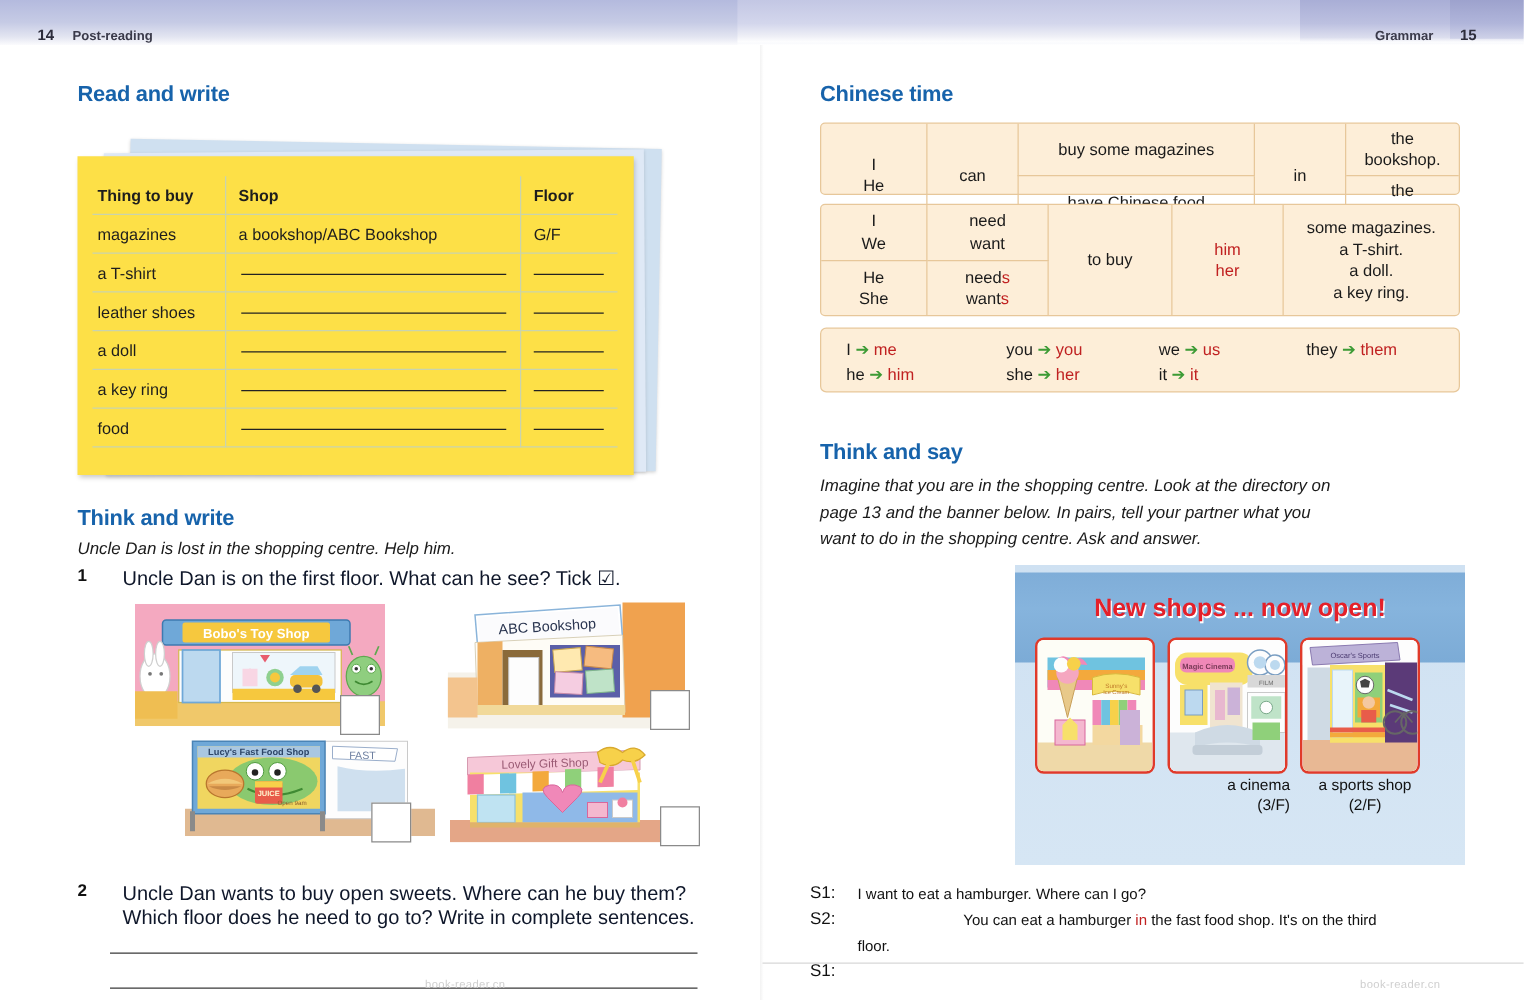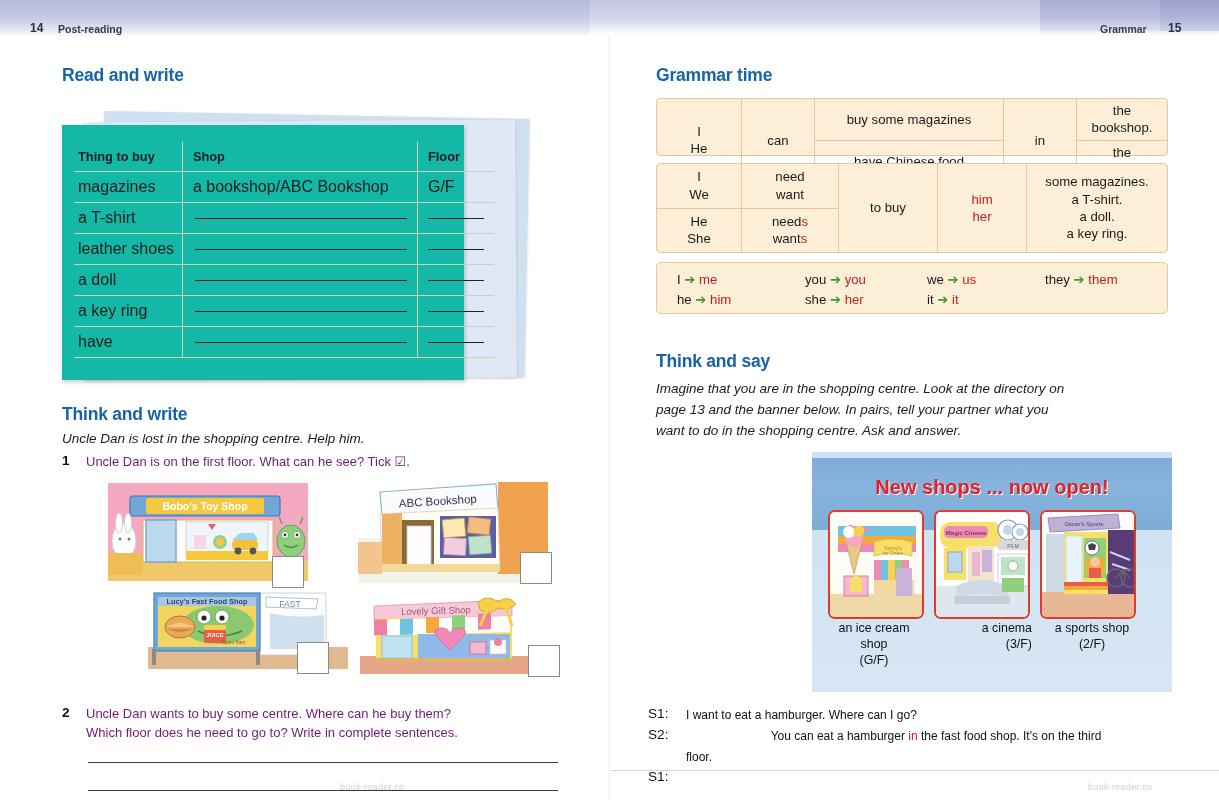--- a/index.html
+++ b/index.html
@@ -35,51 +35,51 @@
   .hdr-text{position:absolute;font-size:10.5px;color:#3a3a4a;font-weight:bold;}
   .hdr-pagenum{position:absolute;font-size:12px;color:#2d2d3c;font-weight:bold;}
 
   
   .sec-title{
     color:#1763ab;font-weight:bold;font-size:17.5px;letter-spacing:-0.2px;
   }
   .sec-sub{
     font-style:italic;font-size:13.5px;color:#1b1b1b;line-height:1.42;
   }
-  .body-txt{font-size:13px;color:#701a75;line-height:1.42;}
+  .body-txt{font-size:16px;color:#0f172a;line-height:1.42;margin-left:12px;}
   .num{font-weight:bold;font-size:13.6px;color:#111;}
 
   
   .left-col{position:absolute;left:0;top:0;width:610px;height:800px;}
   .right-col{position:absolute;left:610px;top:0;width:609px;height:800px;}
 
   
   .card-stack{position:absolute;left:62px;top:113px;width:470px;height:272px;}
   .card-back2{
     position:absolute;left:40px;top:2px;width:425px;height:258px;
     background:#cfe0f0;transform:rotate(1.1deg);
     box-shadow:0 1px 3px rgba(0,0,0,.18);
   }
   .card-back1{
     position:absolute;left:22px;top:8px;width:432px;height:258px;
     background:#dfe9f6;transform:rotate(-0.4deg);
     box-shadow:0 1px 3px rgba(0,0,0,.15);
   }
   .card-front{
-    position:absolute;left:0px;top:12px;width:402px;height:255px;
-    background:#14b8a6;
+    position:absolute;left:0px;top:12px;width:445px;height:255px;
+    background:#fde047;
     box-shadow:1px 2px 4px rgba(0,0,0,.22);
   }
   .note-table{
     position:absolute;left:12px;top:16px;width:420px;
     border-collapse:collapse;
     font-family:"DejaVu Sans", sans-serif;
   }
   .note-table td{
-    font-size:16px;color:#1d1d1d;
+    font-size:13px;color:#1d1d1d;
     border-bottom:1px solid #c9d3ae;
     padding:5px 2px 5px 4px;
     height:20px;vertical-align:middle;
     font-family:"Liberation Sans",sans-serif;
   }
   .note-table tr:last-child td{border-bottom:1px solid #c9d3ae;}
   .note-table .c1{width:120px;border-right:1px solid #c9d3ae;}
   .note-table .c2{width:228px;border-right:1px solid #c9d3ae;padding-left:10px;}
   .note-table .c3{width:70px;padding-left:10px;}
   .note-table .hdr td{font-weight:bold;font-size:12.8px;}
@@ -213,21 +213,21 @@
           <td class="c1">a doll</td>
           <td class="c2"><span class="blank-line bl-shop"></span></td>
           <td class="c3"><span class="blank-line bl-floor"></span></td>
         </tr>
         <tr>
           <td class="c1">a key ring</td>
           <td class="c2"><span class="blank-line bl-shop"></span></td>
           <td class="c3"><span class="blank-line bl-floor"></span></td>
         </tr>
         <tr>
-          <td class="c1">have</td>
+          <td class="c1">food</td>
           <td class="c2"><span class="blank-line bl-shop"></span></td>
           <td class="c3"><span class="blank-line bl-floor"></span></td>
         </tr>
       </tbody>
         </table>
     </div>
   </div>
 
   <div class="sec-title" style="position:absolute;left:62px;top:404px;">Think and write</div>
   <div class="sec-sub" style="position:absolute;left:62px;top:429px;">Uncle Dan is lost in the shopping centre. Help him.</div>
@@ -346,32 +346,32 @@
       <path d="M146 16 L152 34" stroke="#f7d14a" stroke-width="3"></path>
       <rect x="110" y="50" width="16" height="12" fill="#f4b8cf" stroke="#d8679c" stroke-width="0.8"></rect>
       <rect x="130" y="48" width="16" height="14" fill="#fdfdfd" stroke="#c9c9c9" stroke-width="0.8"></rect>
       <circle cx="138" cy="50" r="4" fill="#f07fa0"></circle>
       <path d="M16 66 L152 66 L152 70 L16 70 Z" fill="#e0b36a"></path>
     </svg>
   </div>
   <div class="tickbox" style="left:528px;top:645px;"></div>
 
   <div class="num" style="position:absolute;left:62px;top:705px;">2</div>
-  <div class="body-txt" style="position:absolute;left:86px;top:705px;width:480px;">Uncle Dan wants to buy some centre. Where can he buy them?</div>
+  <div class="body-txt" style="position:absolute;left:86px;top:705px;width:480px;">Uncle Dan wants to buy open sweets. Where can he buy them?</div>
   <div class="body-txt" style="position:absolute;left:86px;top:724px;width:480px;">Which floor does he need to go to? Write in complete sentences.</div>
 
   <div class="answer-line" style="left:88px;top:762px;width:470px;"></div>
   <div class="answer-line" style="left:88px;top:790px;width:470px;"></div>
 
   <div class="watermark" style="left:340px;top:782px;">book-reader.cn</div>
 </div>
 
 <div class="right-col">
 
-  <div class="sec-title" style="position:absolute;left:46px;top:65px;">Grammar time</div>
+  <div class="sec-title" style="position:absolute;left:46px;top:65px;">Chinese time</div>
 
   <div class="gbox" style="left:46px;top:98px;width:510px;height:56px;">
     <table class="gtable">
       <tbody>
           <tr>
         <td rowspan="2" style="width:72px;border-left:none;border-top:none;border-bottom:none;">
           <div>I</div>
           <div>He</div>
         </td>
         <td rowspan="2" style="width:60px;border-top:none;border-bottom:none;">can</td>
@@ -533,25 +533,20 @@
         <circle cx="88" cy="66" r="9" fill="none" stroke="#666" stroke-width="1.6"></circle>
         <path d="M74 66 L81 58 L88 66" stroke="#666" stroke-width="1.4" fill="none"></path>
         <g>
           <rect x="22" y="70" width="44" height="4" fill="#e85c4a"></rect>
           <rect x="22" y="74" width="44" height="4" fill="#f3a93c"></rect>
           <rect x="22" y="78" width="44" height="4" fill="#f7e06a"></rect>
         </g>
       </svg>
     </div>
 
-    <div class="mini-cap" style="left:8px;top:168px;width:108px;">
-      <div>an ice cream</div>
-      <div>shop</div>
-      <div>(G/F)</div>
-    </div>
     <div class="mini-cap" style="left:116px;top:168px;width:104px;text-align:right;">
       <div>a cinema</div>
       <div>(3/F)</div>
     </div>
     <div class="mini-cap" style="left:220px;top:168px;width:120px;">
       <div>a sports shop</div>
       <div>(2/F)</div>
     </div>
   </div>
 

